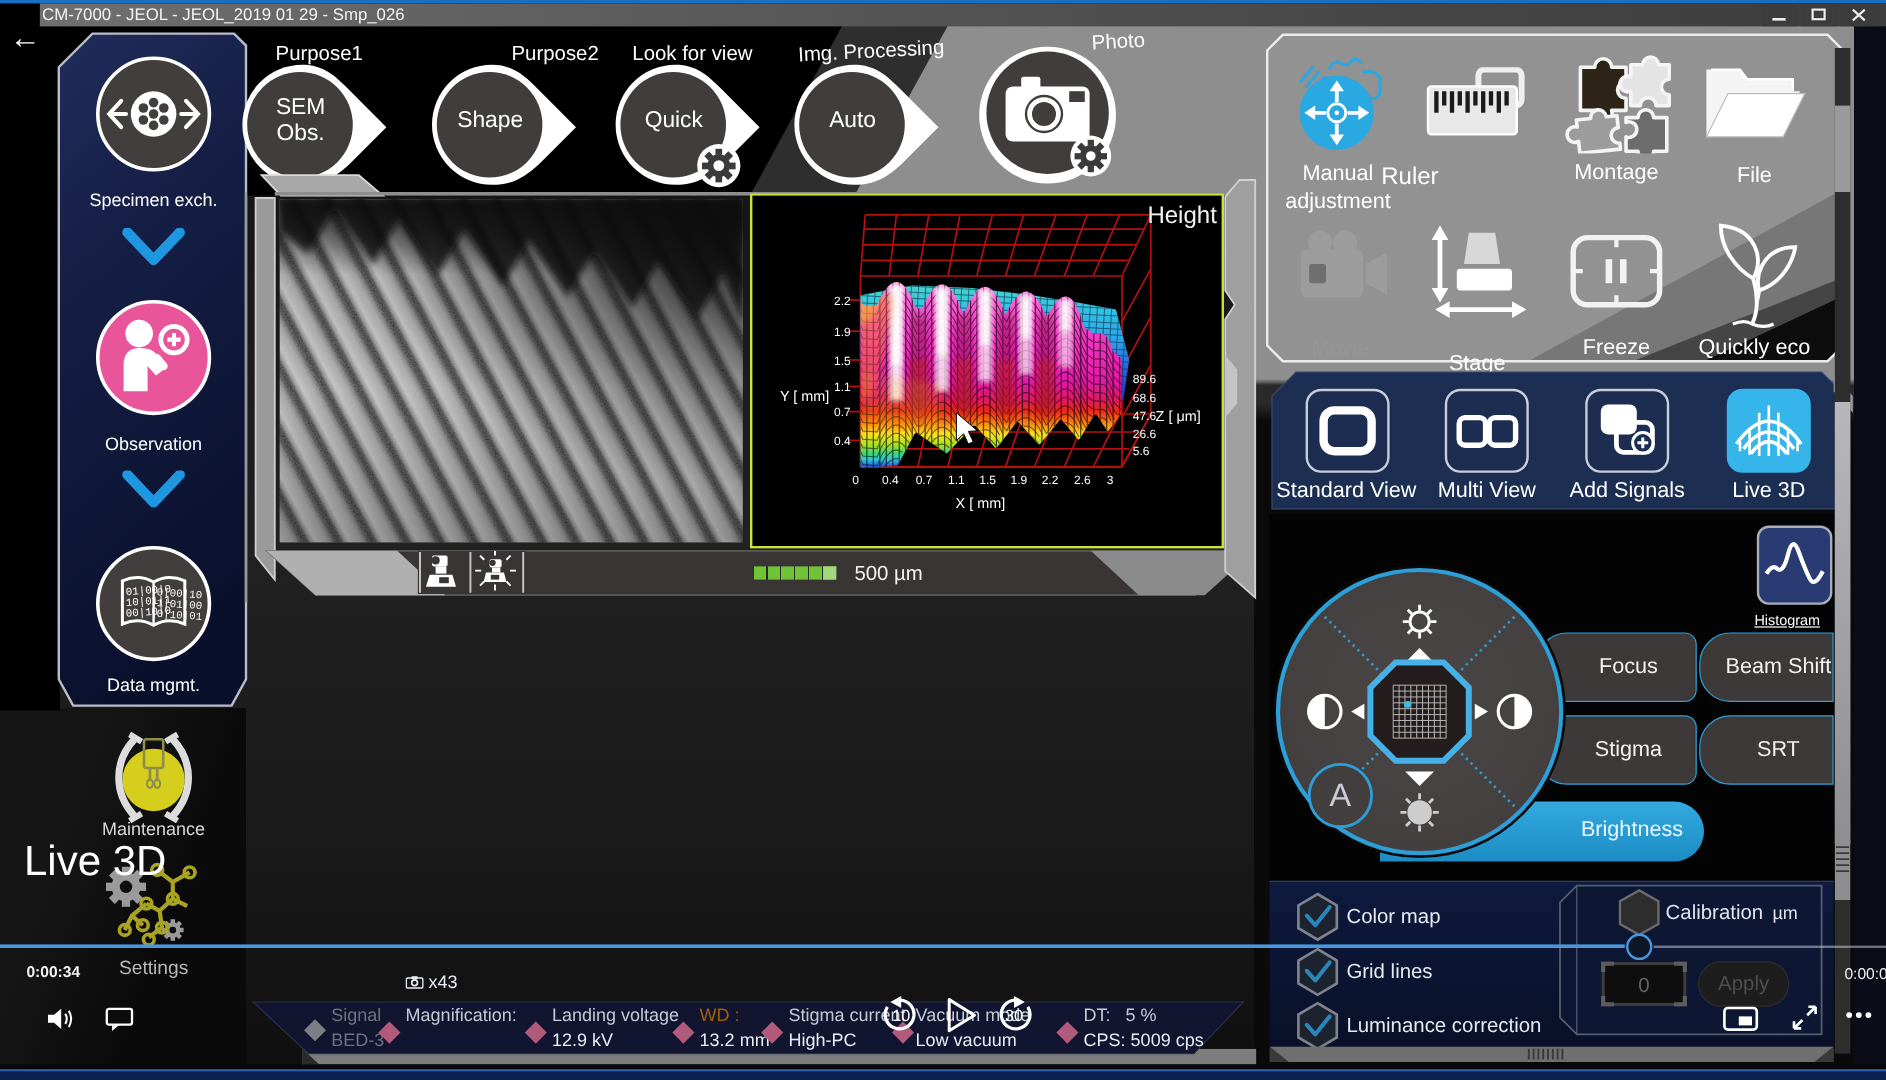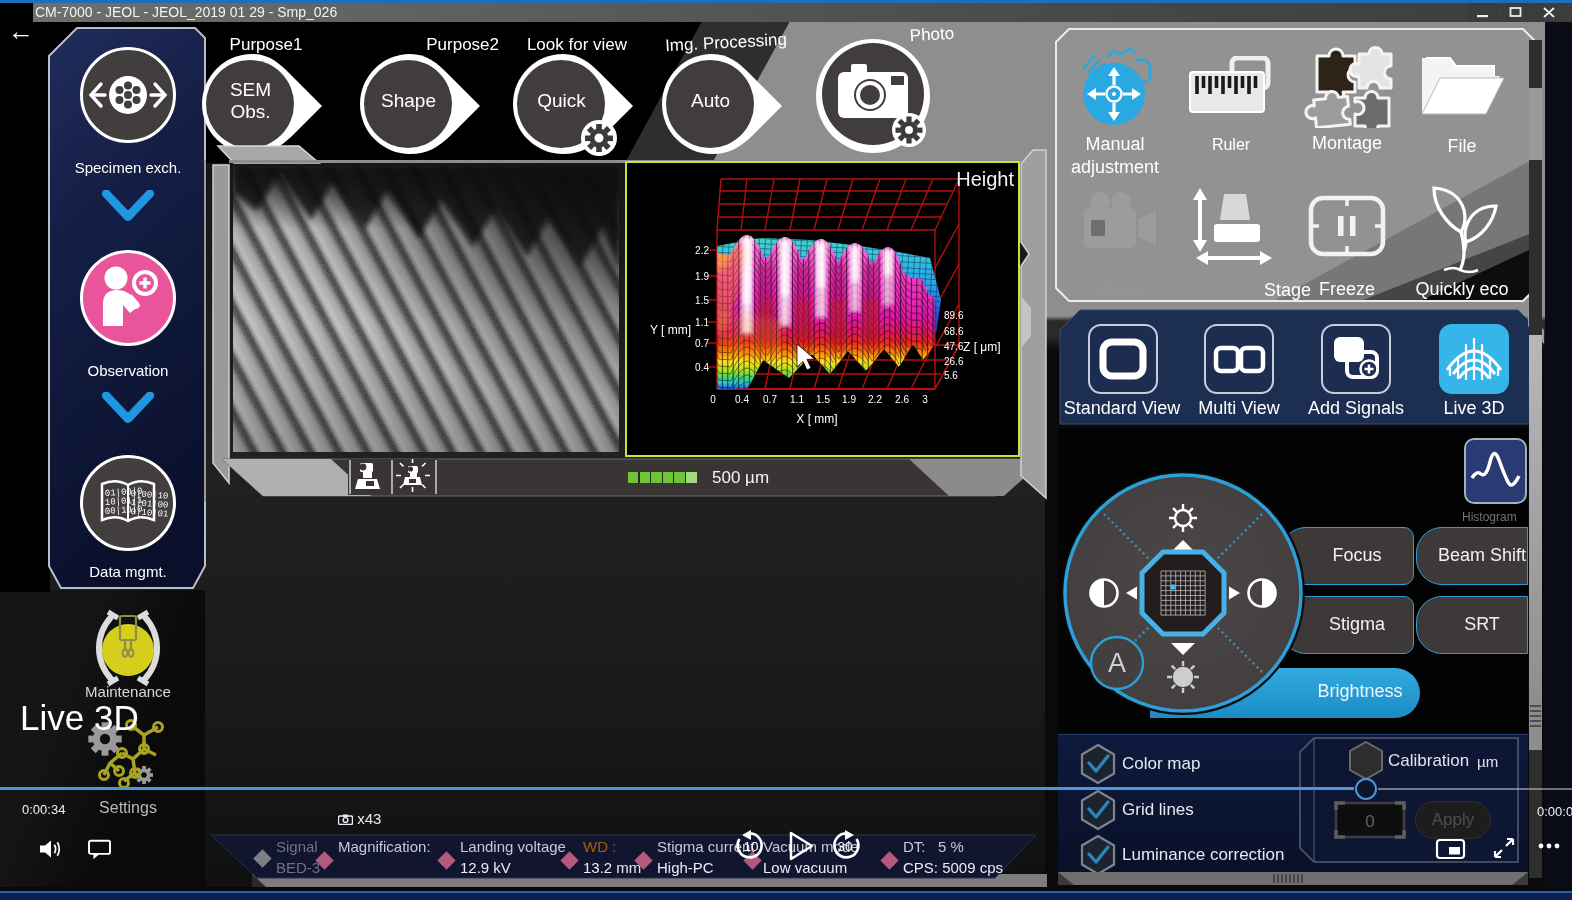--- a/index.html
+++ b/index.html
@@ -580,21 +580,21 @@
 </svg>
     <div class="lbl" style="left:1035px;top:134px;width:160px;text-align:center;font-size:18px;color:#fff;">Manual</div>
     <div class="lbl" style="left:1035px;top:157px;width:160px;text-align:center;font-size:18px;color:#fff;">adjustment</div>
     <svg class="ab" style="left:1188px;top:56px;" width="92" height="62" viewBox="0 0 92 62">
 <rect x="44" y="2" width="36" height="30" rx="5" fill="none" stroke="#efefef" stroke-width="5"></rect>
 <rect x="2" y="16" width="74" height="40" rx="3" fill="#e8e8e8" stroke="#fff" stroke-width="2"></rect>
 <g stroke="#1a1a1a" stroke-width="3.6">
 <path d="M9 20 L9 38 M15.5 20 L15.5 32 M22 20 L22 38 M28.5 20 L28.5 32 M35 20 L35 38 M41.5 20 L41.5 32 M48 20 L48 38 M54.5 20 L54.5 32 M61 20 L61 38 M67.5 20 L67.5 32"></path>
 </g>
     </svg>
-    <div class="lbl" style="left:1151px;top:136px;width:160px;text-align:center;font-size:16px;color:#fff;">Ruler</div>
+    <div class="lbl" style="left:1151px;top:136px;width:160px;font-size:20px;color:#fff;">Ruler</div>
     <svg class="ab" style="left:1303px;top:42px;" width="90" height="86" viewBox="0 0 90 86">
 <g stroke="#f4f4f4" stroke-width="3" stroke-linejoin="round">
 <path d="M14 14 L26 14 A7 7 0 1 1 40 14 L52 14 L52 26 A7 7 0 1 0 52 40 L52 50 L40 50 A7 7 0 1 1 27 50 L14 50 Z" fill="#2e2317"></path>
 <path d="M56 12 L66 12 A6.5 6.5 0 1 1 79 12 L88 12 L88 24 A6.5 6.5 0 1 0 88 37 L88 46 L77 46 A6.5 6.5 0 1 0 64 46 L56 46 L56 34 A6.5 6.5 0 1 1 56 22 Z" fill="#e4e4e4"></path>
 <path d="M12 56 L24 56 A6.5 6.5 0 1 1 37 56 L46 56 L46 66 A6.5 6.5 0 1 0 46 79 L46 84 L12 84 L12 74 A6.5 6.5 0 1 1 12 62 Z" fill="#9c9c9c" transform="rotate(-6 30 70)"></path>
 <path d="M52 56 L62 56 A6.5 6.5 0 1 1 75 56 L86 56 L86 84 L75 84 A6.5 6.5 0 1 1 62 84 L52 84 L52 72 A6.5 6.5 0 1 0 52 60 Z" fill="#6c6c6c"></path>
 </g>
     </svg>
     <div class="lbl" style="left:1267px;top:133px;width:160px;text-align:center;font-size:18px;color:#fff;">Montage</div>
     <svg class="ab" style="left:1420px;top:52px;" width="86" height="66" viewBox="0 0 86 66">
@@ -624,21 +624,21 @@
 <rect x="26" y="38" width="46" height="18" rx="3"></rect>
       </g>
 <g stroke="#fff" stroke-width="4" fill="none">
         <path d="M16 72 L76 72"></path>
       </g>
 <g fill="#fff">
         <path d="M8 72 L20 79 L20 65 Z"></path>
         <path d="M84 72 L72 79 L72 65 Z"></path>
       </g>
 </svg>
-    <div class="lbl" style="left:1151px;top:280px;width:160px;text-align:right;font-size:18px;color:#fff;">Stage</div>
+    <div class="lbl" style="left:1151px;top:292px;width:160px;text-align:center;font-size:18px;color:#fff;">Stage</div>
     <svg class="ab" style="left:1307px;top:194px;" width="80" height="64" viewBox="0 0 80 64">
 <rect x="4" y="4" width="72" height="56" rx="12" fill="none" stroke="#f2f2f2" stroke-width="4.5"></rect>
 <path d="M40 4 L40 12 M40 52 L40 60 M4 32 L12 32 M68 32 L76 32" stroke="#f2f2f2" stroke-width="3.5"></path>
 <rect x="31" y="22" width="5.5" height="20" fill="#f2f2f2"></rect>
       <rect x="43" y="22" width="5.5" height="20" fill="#f2f2f2"></rect>
 </svg>
     <div class="lbl" style="left:1267px;top:279px;width:160px;text-align:center;font-size:18px;color:#fff;">Freeze</div>
     <svg class="ab" style="left:1420px;top:182px;" width="86" height="92" viewBox="0 0 86 92">
 <g fill="none" stroke="#fff" stroke-width="3.2">
 <path d="M14 6 Q38 8 44 28 Q47 40 41 50 Q30 44 22 32 Q14 20 14 6 Z"></path>
@@ -683,21 +683,21 @@
     <div class="lbl" style="left:1394px;top:398px;width:160px;text-align:center;font-size:18px;color:#fff;">Live 3D</div>
     <svg class="ab" style="left:1526px;top:310px;" width="20" height="36" viewBox="0 0 20 36">
       <polygon points="2,2 18,20 18,34 2,16" fill="#9a9aa2"></polygon>
       <polygon points="4,4 14,15 4,12" fill="#5a6a8e"></polygon>
     </svg>
     <div class="ab" style="left:1058px;top:428px;width:470px;height:305px;background:#030303;"></div>
     <div class="ab" style="left:1464px;top:438px;width:63px;height:66px;background:#2a3a72;border:2px solid #a8aeba;border-radius:10px;box-sizing:border-box;"></div>
     <svg class="ab" style="left:1464px;top:438px;" width="63" height="66" viewBox="0 0 63 66">
 <path d="M8 40 Q13 32 17 36 Q22 40 26 24 Q30 8 35 22 Q40 36 44 44 Q48 52 55 38" fill="none" stroke="#fff" stroke-width="3.5"></path>
     </svg>
-    <div class="lbl" style="left:1462px;top:510px;width:90px;font-size:12px;color:#737373;">Histogram</div>
+    <div class="lbl" style="left:1462px;top:510px;width:90px;font-size:12px;color:#ffffff;text-decoration:underline;">Histogram</div>
     <svg class="ab" style="left:1058px;top:468px;z-index:3;" width="252" height="252" viewBox="0 0 252 252">
 <defs>
         <radialGradient id="dialg" cx="0.5" cy="0.45" r="0.7">
 <stop offset="0" stop-color="#4c4747"></stop>
           <stop offset="0.8" stop-color="#443f3f"></stop>
           <stop offset="1" stop-color="#393434"></stop>
         </radialGradient>
       </defs>
 <circle cx="125" cy="125" r="122" fill="#0a0a0a"></circle>
 <circle cx="125" cy="125" r="118" fill="url(#dialg)" stroke="#2d9fd8" stroke-width="3.5"></circle>
@@ -854,21 +854,21 @@
 <g stroke="#3a3a3a" stroke-width="1.5">
         <path d="M1 6 L12 6 M1 11 L12 11 M1 16 L12 16 M1 21 L12 21 M1 26 L12 26"></path>
       </g>
 </svg>
     <div class="ab" style="left:0;top:887px;width:1572px;height:6px;background:#08080c;"></div>
     <div class="ab" style="left:0;top:891px;width:1572px;height:2px;background:#2e62b2;"></div>
     <div class="ab" style="left:0;top:893px;width:1572px;height:7px;background:#0c2150;"></div>
     <div class="ab" style="left:0;top:787px;width:1354px;height:3px;background:#4a97dd;z-index:9;"></div>
     <div class="ab" style="left:1378px;top:788px;width:194px;height:2px;background:rgba(190,200,210,0.55);z-index:9;"></div>
     <div class="ab" style="left:1355px;top:778px;width:22px;height:22px;border-radius:50%;border:2.5px solid #4a97dd;background:#0c1626;box-sizing:border-box;z-index:10;"></div>
-    <div class="lbl" style="left:22px;top:802px;font-size:13px;color:#f0f0f0;z-index:9;">0:00:34</div>
+    <div class="lbl" style="left:22px;top:802px;font-size:13px;color:#f0f0f0;z-index:9;font-weight:bold;">0:00:34</div>
     <div class="lbl" style="left:1537px;top:804px;font-size:13px;color:#f0f0f0;z-index:9;">0:00:05</div>
     <div class="lbl" style="left:20px;top:698px;font-size:35px;color:#fff;z-index:9;">Live 3D</div>
     <svg class="ab" style="left:38px;top:838px;z-index:9;" width="26" height="22" viewBox="0 0 30 26">
 <polygon points="2,9 8,9 15,3 15,23 8,17 2,17" fill="#fff"></polygon>
 <path d="M19 8 Q22 13 19 18 M22.5 5 Q27 13 22.5 21" fill="none" stroke="#fff" stroke-width="2"></path>
 </svg>
     <svg class="ab" style="left:87px;top:839px;z-index:9;" width="25" height="21" viewBox="0 0 28 24">
 <rect x="2" y="2" width="24" height="15" rx="2" fill="none" stroke="#fff" stroke-width="2.2"></rect>
 <polygon points="7,17 14,17 7,23" fill="#fff"></polygon>
 </svg>

